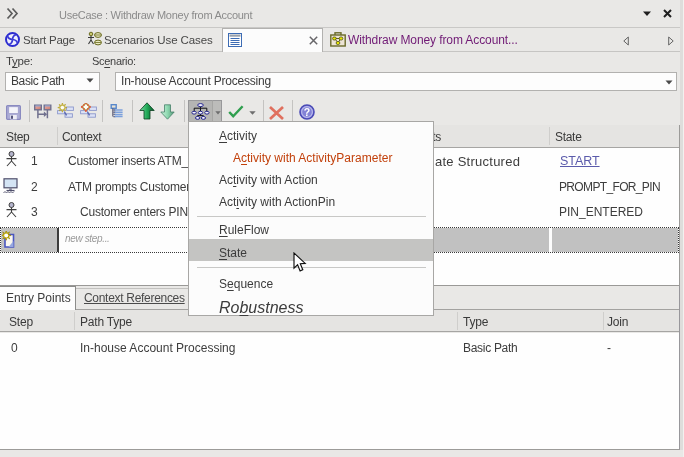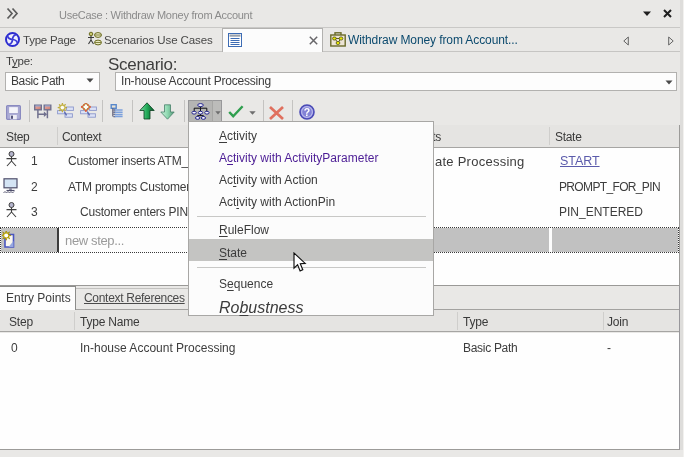--- a/index.html
+++ b/index.html
@@ -26,21 +26,21 @@
 
 <svg class="abs" style="left:5px;top:32px;" width="15" height="15" viewBox="0 0 15 15">
   <circle cx="7.5" cy="7.5" r="6.5" fill="#eeeefc" stroke="#2c2cd0" stroke-width="2"></circle>
   <g fill="none" stroke="#3838d4" stroke-width="1.7">
     <path d="M7.5 7.5 Q7.8 3.4 11 2.6"></path>
     <path d="M7.5 7.5 Q11.6 7.8 12.4 11"></path>
     <path d="M7.5 7.5 Q7.2 11.6 4 12.4"></path>
     <path d="M7.5 7.5 Q3.4 7.2 2.6 4"></path>
   </g>
 </svg>
-<div class="txt" style="left:23px;top:33.5px;font-size:11.5px;color:#474747;letter-spacing:-0.25px;">Type Page</div>
+<div class="txt" style="left:23px;top:33.5px;font-size:11.5px;color:#474747;letter-spacing:-0.25px;">Start Page</div>
 
 <svg class="abs" style="left:88px;top:31px;" width="14" height="16" viewBox="0 0 14 16">
   <circle cx="3" cy="3" r="1.8" fill="#c8c870" stroke="#6a6a20" stroke-width="1"></circle>
   <path d="M3 5 L3 9 M0 6.5 L6 6.5 M3 9 L0.5 13 M3 9 L5.5 13" stroke="#3a3a3a" stroke-width="1.1" fill="none"></path>
   <ellipse cx="10" cy="4" rx="3.5" ry="2.4" fill="#e8e8c0" stroke="#6a6a20" stroke-width="1"></ellipse>
   <path d="M7 4 L13 4" stroke="#6a6a20" stroke-width="0.8"></path>
   <ellipse cx="10" cy="11.5" rx="3.5" ry="2.4" fill="#e8e8c0" stroke="#6a6a20" stroke-width="1"></ellipse>
   <path d="M7 11.5 L13 11.5" stroke="#6a6a20" stroke-width="0.8"></path>
 </svg>
 <div class="txt" style="left:104px;top:33.5px;font-size:11.5px;color:#474747;letter-spacing:-0.1px;">Scenarios Use Cases</div>
@@ -57,30 +57,30 @@
 </svg>
 
 <svg class="abs" style="left:330px;top:32px;" width="16" height="15" viewBox="0 0 16 15">
   <rect x="5" y="0.8" width="6" height="3.4" fill="none" stroke="#6a6a28" stroke-width="1.4"></rect>
   <rect x="0.8" y="3" width="14.4" height="11" fill="#ece4d4" stroke="#6a6a28" stroke-width="1.4"></rect>
   <path d="M4.5 6.5 L11 6.5 L8 10.5 Z" fill="none" stroke="#4a4a18" stroke-width="0.9"></path>
   <rect x="2.6" y="5" width="3.6" height="3" rx="1.4" fill="#e8e800" stroke="#4a4a18" stroke-width="0.8"></rect>
   <rect x="9.2" y="5" width="3.6" height="3" rx="1.4" fill="#e8e800" stroke="#4a4a18" stroke-width="0.8"></rect>
   <rect x="6.2" y="9.5" width="3.6" height="3" rx="1.4" fill="#e8e800" stroke="#4a4a18" stroke-width="0.8"></rect>
 </svg>
-<div class="txt" style="left:348px;top:33px;font-size:12px;color:#0c4a6e;letter-spacing:-0.1px;">Withdraw Money from Account...</div>
+<div class="txt" style="left:348px;top:33px;font-size:12px;color:#701a75;letter-spacing:-0.1px;">Withdraw Money from Account...</div>
 <svg class="abs" style="left:622px;top:35.5px;" width="8" height="10" viewBox="0 0 8 10">
     <path d="M6.3 1 L1.8 5 L6.3 9 Z" fill="none" stroke="#565656" stroke-width="0.9"></path>
   </svg>
 <svg class="abs" style="left:667px;top:35.5px;" width="8" height="10" viewBox="0 0 8 10">
     <path d="M1.7 1 L6.2 5 L1.7 9 Z" fill="none" stroke="#565656" stroke-width="0.9"></path>
   </svg>
 
 <div class="txt" style="left:6px;top:55px;font-size:11.5px;color:#3e3e3e;letter-spacing:-0.3px;">T<u>y</u>pe:</div>
-<div class="txt" style="left:108px;top:55px;font-size:17px;color:#3e3e3e;letter-spacing:-0.3px;">Sc<u>e</u>nario:</div>
+<div class="txt" style="left:92px;top:55px;font-size:11px;color:#3e3e3e;letter-spacing:-0.3px;">Sc<u>e</u>nario:</div>
 <div class="abs" style="left:5px;top:71.5px;width:95px;height:19.5px;background:#fdfdfd;border:1px solid #b2b1af;"></div>
 <div class="txt" style="left:11px;top:74px;font-size:12px;color:#3c3c3c;letter-spacing:-0.4px;">Basic Path</div>
 <svg class="abs" style="left:86px;top:78px;" width="8" height="5" viewBox="0 0 8 5">
     <polygon points="0.5,0.5 7.5,0.5 4,4.5" fill="#4a4a4a"></polygon>
   </svg>
 <div class="abs" style="left:115px;top:71.5px;width:562px;height:19.5px;background:#fdfdfd;border:1px solid #b2b1af;"></div>
 <div class="txt" style="left:121px;top:74px;font-size:12px;color:#3c3c3c;letter-spacing:-0.2px;">In-house Account Processing</div>
 <svg class="abs" style="left:664.5px;top:79.5px;" width="8" height="5" viewBox="0 0 8 5">
     <polygon points="0.5,0.5 7.5,0.5 4,4.5" fill="#4a4a4a"></polygon>
   </svg>
@@ -219,21 +219,21 @@
 
 <div class="abs" style="left:0;top:148px;width:679px;height:138px;background:#fefefe;"></div>
 <div class="abs" style="left:679px;top:125px;width:1px;height:161px;background:#9c9b99;"></div>
 
 <svg class="abs" style="left:5px;top:151px;" width="13" height="16" viewBox="0 0 13 16">
   <circle cx="6.5" cy="3" r="2.5" fill="#b4b4cc" stroke="#3e3e3e" stroke-width="1"></circle>
   <path d="M6.5 5.5 V10 M1.5 7.6 H11.5 M6.5 10 L2 15 M6.5 10 L11 15" stroke="#3e3e3e" stroke-width="1.1" fill="none"></path>
 </svg>
 <div class="txt" style="left:31px;top:154px;font-size:12px;">1</div>
 <div class="txt" style="left:68px;top:154px;font-size:12px;letter-spacing:-0.22px;">Customer inserts ATM_<span style="color:#b06020;">Card into ATM machine</span></div>
-<div class="txt" style="left:435px;top:154px;font-size:13px;letter-spacing:0.25px;">ate Processing</div>
+<div class="txt" style="left:435px;top:154px;font-size:13px;letter-spacing:0.25px;">ate Structured</div>
 <div class="txt" style="left:560px;top:154px;font-size:12.5px;color:#5b5bab;text-decoration:underline;letter-spacing:-0.05px;">START</div>
 
 <svg class="abs" style="left:3px;top:178px;" width="15" height="16" viewBox="0 0 15 16">
   <rect x="1" y="0.8" width="13" height="9" fill="#d4e4f4" stroke="#4e4e6a" stroke-width="1.2"></rect>
   <rect x="6.2" y="9.8" width="2.6" height="2.2" fill="#8a8aa0"></rect>
   <path d="M3.5 12.5 H11.5" stroke="#4e4e6a" stroke-width="1.2"></path>
   <path d="M0.5 15 L2 13.5 L3.5 15 L5 13.5 L6.5 15 L8 13.5 L9.5 15 L11 13.5" stroke="#4e4e6a" stroke-width="0.9" fill="none"></path>
 </svg>
 <div class="txt" style="left:31px;top:180px;font-size:12px;">2</div>
 <div class="txt" style="left:68px;top:180px;font-size:12px;letter-spacing:-0.22px;">ATM prompts Customer to enter PIN</div>
@@ -259,57 +259,57 @@
   <path d="M4 3.5 H11.5 V16 H3 V6 Z" fill="#faf7ef" stroke="#4a56c0" stroke-width="1.6"></path>
   <path d="M11.5 10 L6.5 16 L11.5 16 Z" fill="#97a8e0"></path>
   <g transform="translate(4.2,4.4)">
     <g fill="#e8d000" stroke="#907c00" stroke-width="0.6">
       <polygon points="0,-4.9 1.3,-1.3 4.9,0 1.3,1.3 0,4.9 -1.3,1.3 -4.9,0 -1.3,-1.3"></polygon>
       <polygon points="3.5,-3.5 1.5,-0.6 3.5,3.5 0.6,1.5 -3.5,3.5 -1.5,0.6 -3.5,-3.5 -0.6,-1.5"></polygon>
     </g>
     <circle cx="0" cy="0" r="2" fill="#ffffff"></circle>
   </g>
 </svg>
-<div class="txt" style="left:65px;top:233px;font-size:13px;color:#9a9a9a;letter-spacing:-0.35px;text-align:center;">new step...</div>
+<div class="txt" style="left:65px;top:233px;font-size:10px;font-style:italic;color:#9a9a9a;letter-spacing:-0.35px;text-align:center;">new step...</div>
 
 <div class="abs" style="left:0;top:285px;width:680px;height:1px;background:#9a9997;"></div>
 <div class="abs" style="left:0;top:286px;width:680px;height:24px;background:#e9e8e6;"></div>
 
 <div class="abs" style="left:75px;top:287.5px;width:115px;height:22.5px;border-right:1px solid #b6b5b3;border-top:1px solid #c2c1bf;"></div>
 <div class="txt" style="left:84px;top:291px;font-size:12px;color:#4a4a4a;letter-spacing:-0.3px;text-decoration:underline;">Context References</div>
 <div class="abs" style="left:0;top:309px;width:679px;height:1px;background:#a3a2a0;"></div>
 
 <div class="abs" style="left:0;top:286px;width:76px;height:24px;background:#fdfdfd;border:1px solid #8c8c8a;border-bottom:none;border-left:none;"></div>
 <div class="txt" style="left:6px;top:291px;font-size:12px;color:#3c3c3c;">Entry Points</div>
 
 <div class="abs" style="left:0;top:310px;width:679px;height:22px;background:#e5e4e2;border-bottom:1px solid #a6a5a3;"></div>
 <div class="abs" style="left:74px;top:312px;width:1px;height:18px;background:#cfcecc;"></div>
 <div class="abs" style="left:457px;top:312px;width:1px;height:18px;background:#cfcecc;"></div>
 <div class="abs" style="left:603px;top:312px;width:1px;height:18px;background:#cfcecc;"></div>
 <div class="txt" style="left:9px;top:315px;font-size:12px;color:#3a3a3a;letter-spacing:-0.2px;">Step</div>
-<div class="txt" style="left:80px;top:315px;font-size:12px;color:#3a3a3a;letter-spacing:-0.2px;">Type Name</div>
+<div class="txt" style="left:80px;top:315px;font-size:12px;color:#3a3a3a;letter-spacing:-0.2px;">Path Type</div>
 <div class="txt" style="left:463px;top:315px;font-size:12px;color:#3a3a3a;letter-spacing:-0.2px;">Type</div>
 <div class="txt" style="left:607px;top:315px;font-size:12px;color:#3a3a3a;letter-spacing:-0.2px;">Join</div>
 
 <div class="abs" style="left:0;top:333px;width:679px;height:116px;background:#fefefe;"></div>
 <div class="abs" style="left:679px;top:286px;width:1px;height:163px;background:#98979b;"></div>
 <div class="txt" style="left:11px;top:341px;font-size:12px;">0</div>
 <div class="txt" style="left:80px;top:341px;font-size:12px;">In-house Account Processing</div>
 <div class="txt" style="left:463px;top:341px;font-size:12px;letter-spacing:-0.3px;">Basic Path</div>
 <div class="txt" style="left:607px;top:341px;font-size:12px;">-</div>
 
 <div class="abs" style="left:0;top:449px;width:684px;height:1px;background:#9c9b99;"></div>
 <div class="abs" style="left:0;top:450px;width:684px;height:7px;background:#e9e8e6;"></div>
 
 <div class="abs" style="left:188px;top:121px;width:246px;height:195px;background:#fcfcfc;border:1px solid #a8a7a5;"></div>
 <div class="abs" style="left:189px;top:239px;width:244px;height:22px;background:#c4c4c2;"></div>
 <div class="abs" style="left:197px;top:216px;width:229px;height:1px;background:#c8c8c6;"></div>
 <div class="abs" style="left:197px;top:267px;width:229px;height:1px;background:#c8c8c6;"></div>
 <div class="txt" style="left:219px;top:129px;font-size:12px;color:#3c3c3c;"><u>A</u>ctivity</div>
-<div class="txt" style="left:219px;top:151px;font-size:12px;color:#4c1d95;">A<u>c</u>tivity with ActivityParameter</div>
+<div class="txt" style="left:233px;top:151px;font-size:12px;color:#c2410c;">A<u>c</u>tivity with ActivityParameter</div>
 <div class="txt" style="left:219px;top:173px;font-size:12px;color:#3c3c3c;">Ac<u>t</u>ivity with Action</div>
 <div class="txt" style="left:219px;top:195px;font-size:12px;color:#3c3c3c;">Act<u>i</u>vity with ActionPin</div>
 <div class="txt" style="left:219px;top:223px;font-size:12px;color:#3c3c3c;"><u>R</u>uleFlow</div>
 <div class="txt" style="left:219px;top:246px;font-size:12px;color:#3c3c3c;"><u>S</u>tate</div>
 <div class="txt" style="left:219px;top:277px;font-size:12px;color:#3c3c3c;">S<u>e</u>quence</div>
 <div class="txt" style="left:219px;top:299px;font-size:16px;color:#3c3c3c;font-style:italic;">Ro<u>b</u>ustness</div>
 
 <svg class="abs" style="left:293px;top:252px;" width="14" height="21" viewBox="0 0 14 21">
   <path d="M1 1 L1 16.2 L4.6 12.8 L7.1 18.9 L9.8 17.7 L7.3 11.7 L12.2 11.4 Z" fill="#ffffff" stroke="#111111" stroke-width="1.15"></path>
 </svg>

